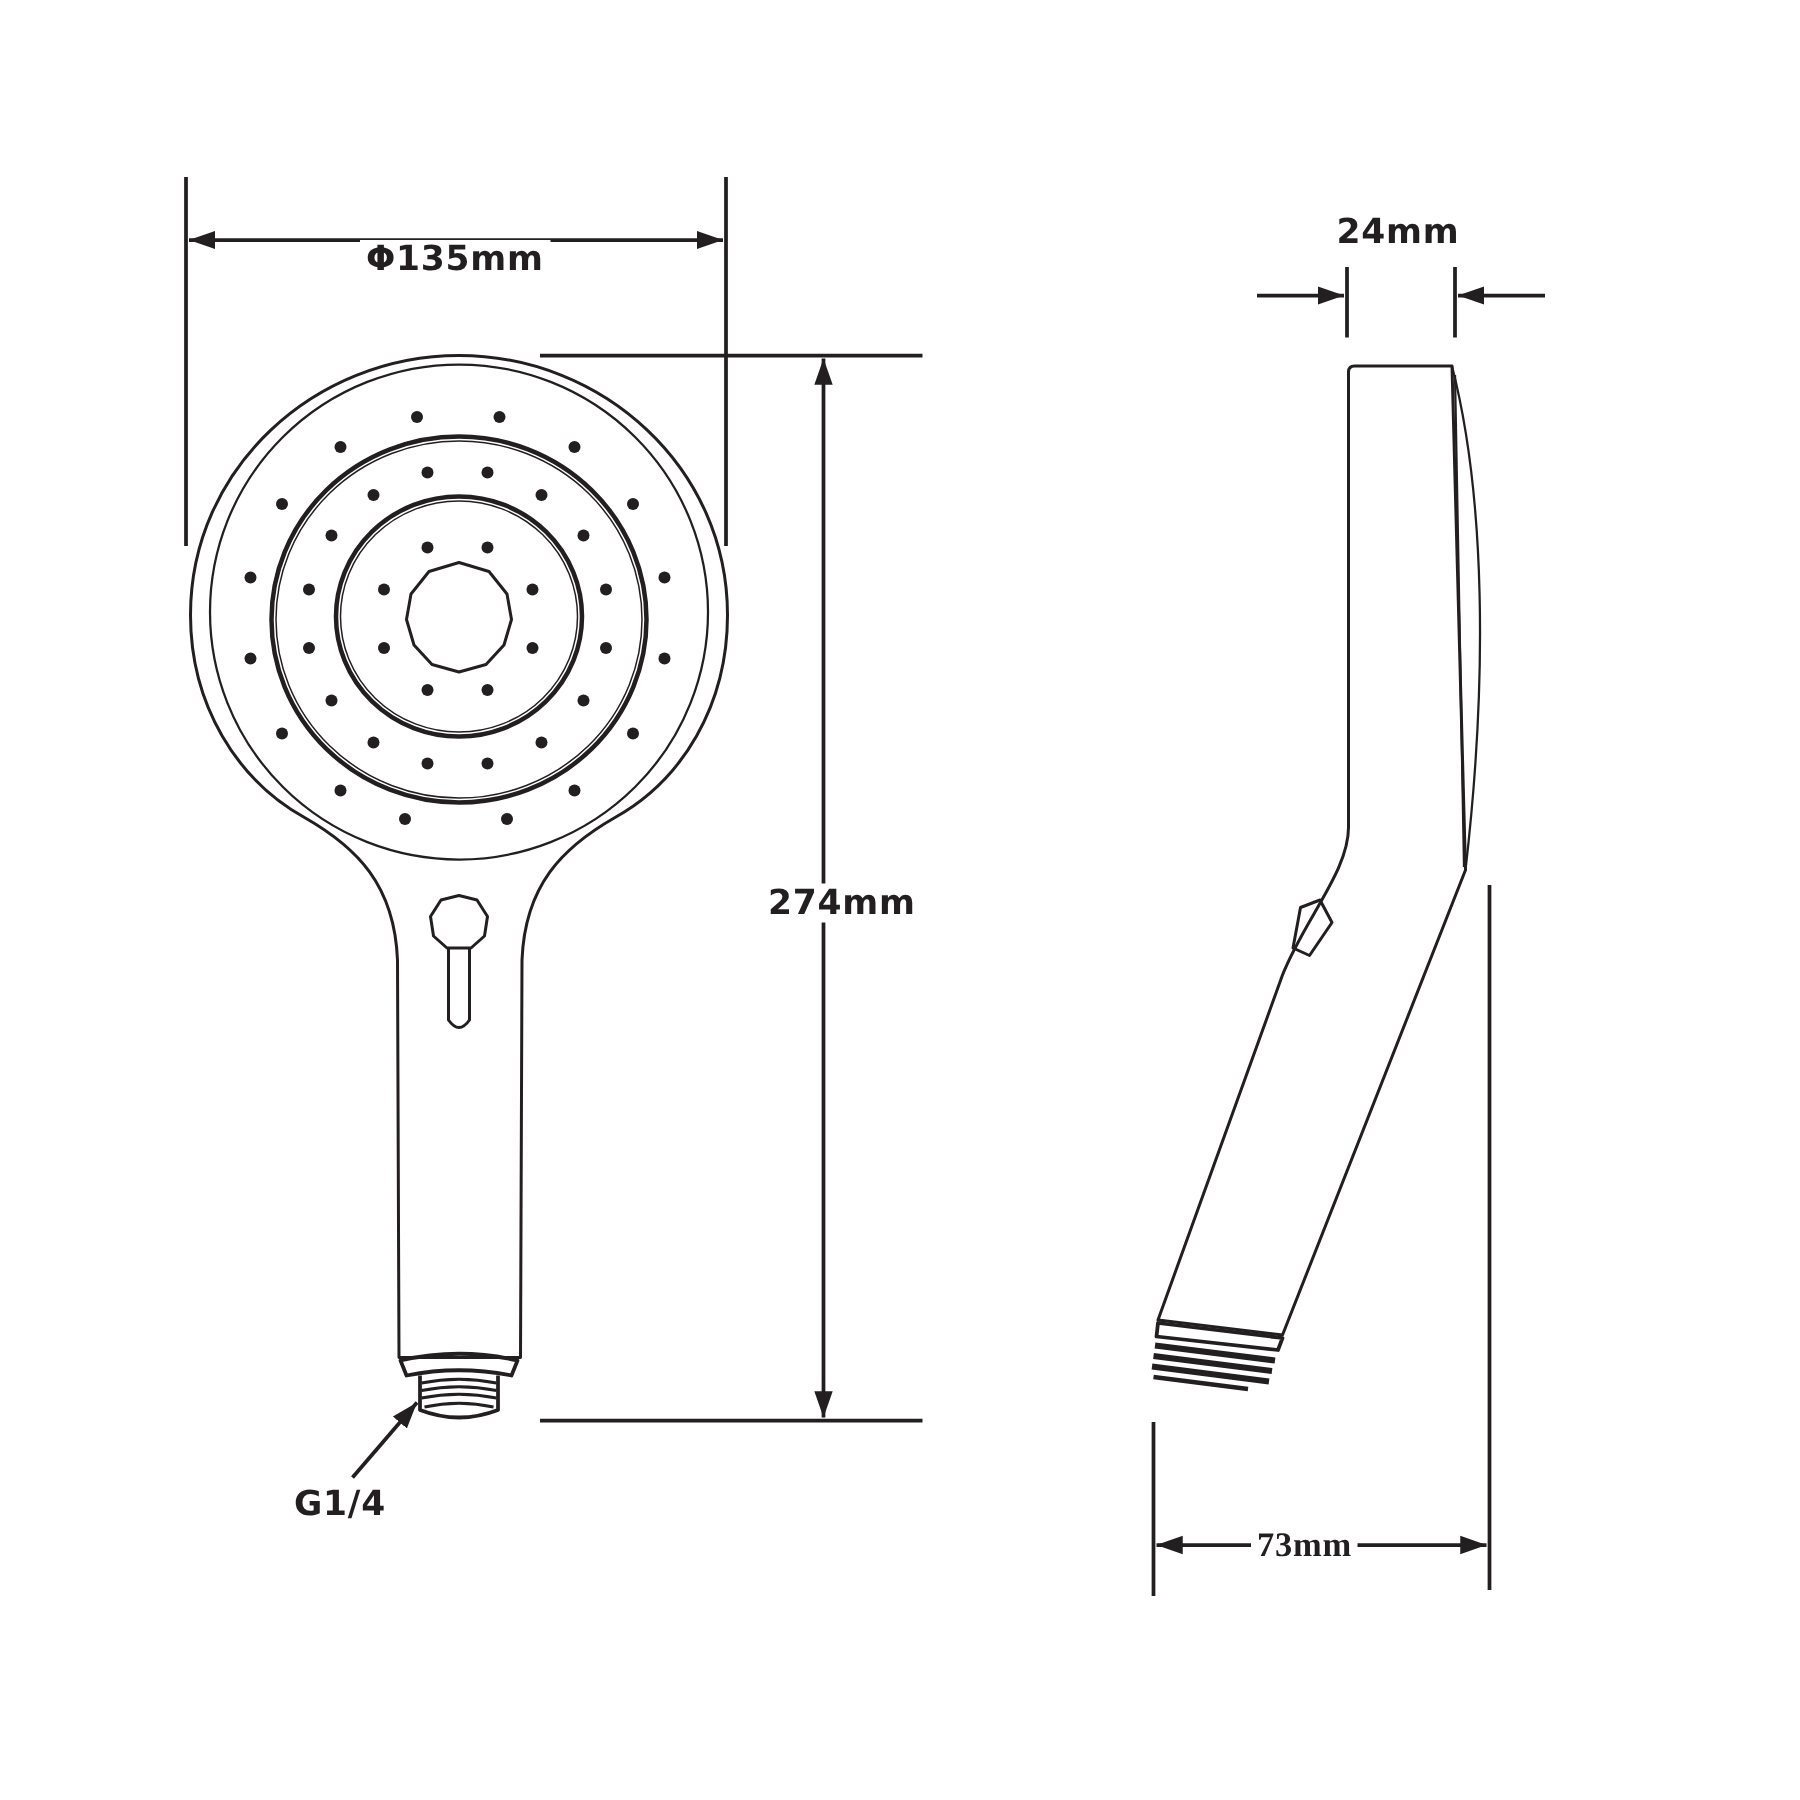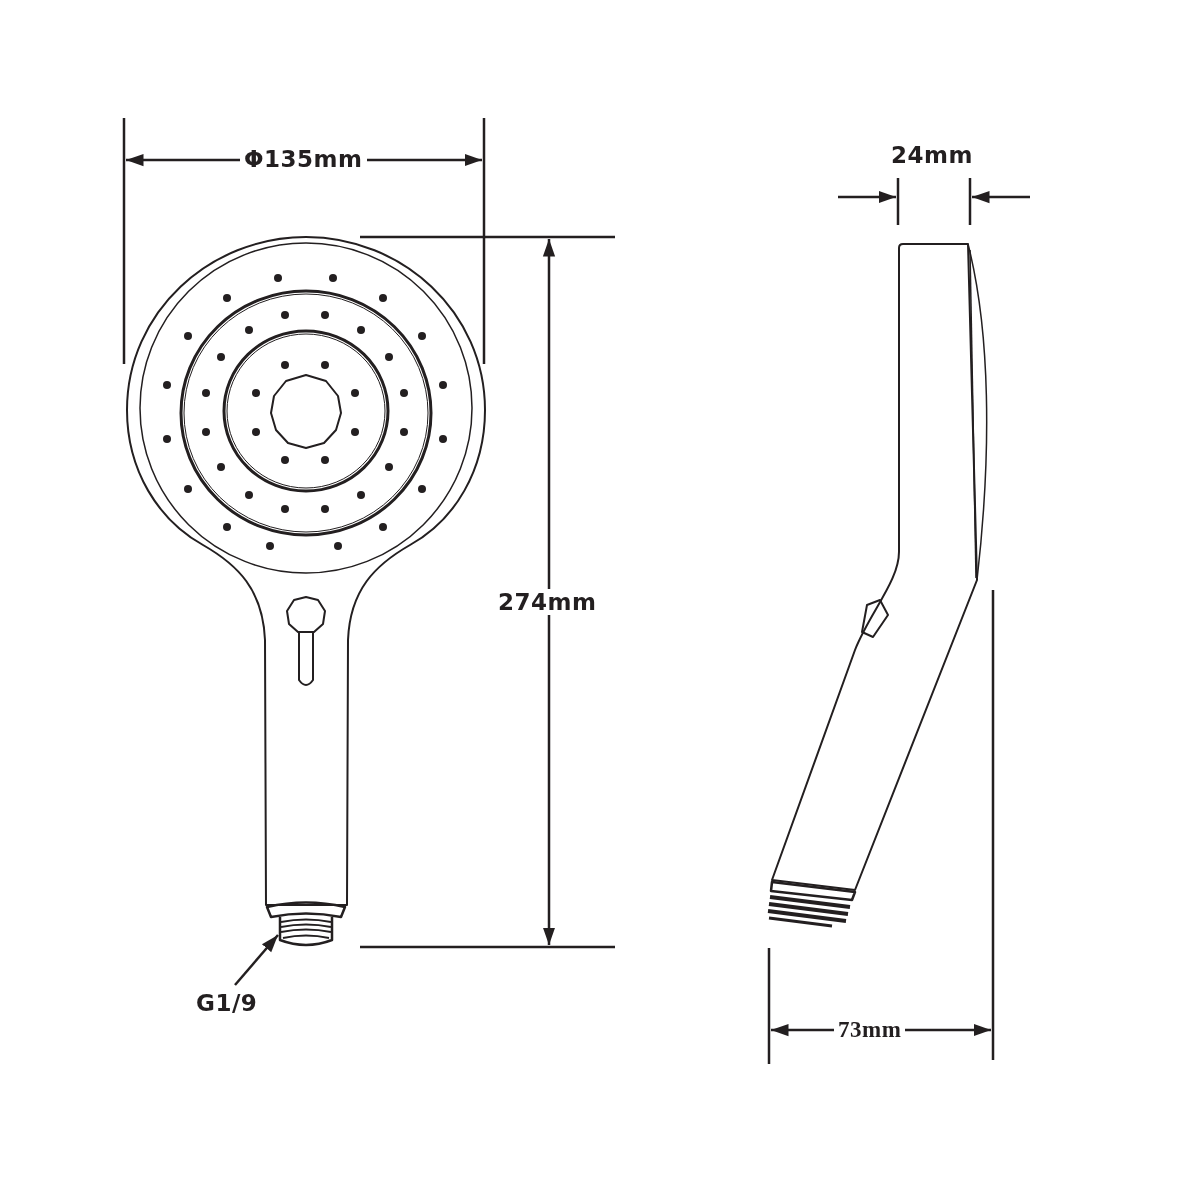--- a/index.html
+++ b/index.html
@@ -133,17 +133,17 @@
     <line x1="898" y1="178" x2="898" y2="225"></line>
     <line x1="970" y1="178" x2="970" y2="225"></line>
     <line x1="838" y1="197" x2="896" y2="197" marker-end="url(#arr)"></line>
     <line x1="1030" y1="197" x2="972" y2="197" marker-end="url(#arr)"></line>
     <line x1="769" y1="948" x2="769" y2="1064"></line>
     <line x1="993" y1="590" x2="993" y2="1060"></line>
     <line x1="771" y1="1030" x2="991" y2="1030" marker-start="url(#arr)" marker-end="url(#arr)"></line>
   </g>
 </svg>
 
-<div class="dim-label" style="left:240px; top:146px;">Φ135mm</div>
-<div class="dim-label" style="left:494px; top:589px;text-align:center;">274mm</div>
+<div class="dim-label" style="left:240px; top:160px;">Φ135mm</div>
+<div class="dim-label" style="left:508px; top:589px;text-align:center;">274mm</div>
 <div class="dim-label" style="left:887px; top:142px;">24mm</div>
 <div class="dim-label" style="left:834px; top:1017px;font-family:Liberation Serif, serif;">73mm</div>
-<div class="dim-label" style="left:192px; top:990px;">G1/9</div>
+<div class="dim-label" style="left:192px; top:990px;">G1/4</div>
 
 </body></html>

